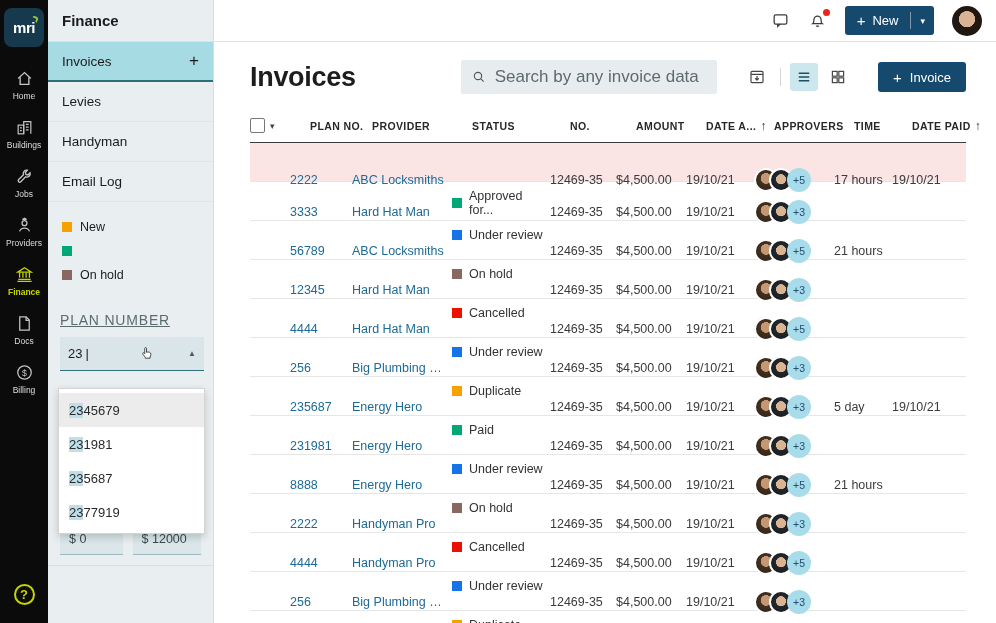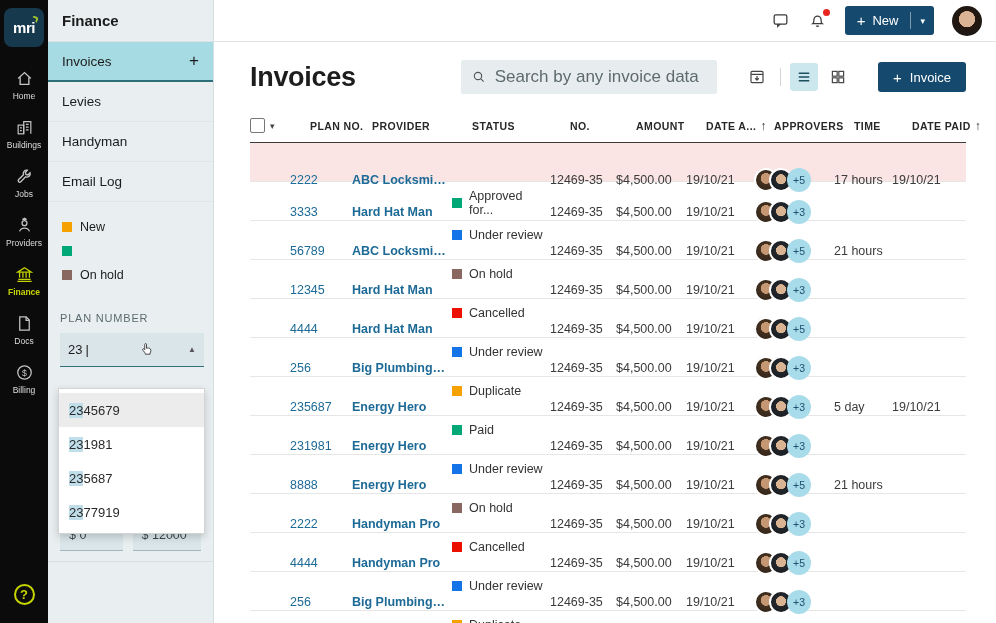--- a/index.html
+++ b/index.html
@@ -23,21 +23,21 @@
   .sidebar { width:166px; background:#e9eff1; flex-shrink:0; position:relative; border-right:1px solid #d7dee0; }
   .sb-title { height:42px; display:flex; align-items:center; padding-left:14px; font-size:15px; font-weight:bold; color:#1c1c1c; border-bottom:1px solid #dde3e5; }
   .sb-nav-item { height:40px; display:flex; align-items:center; justify-content:space-between; padding:0 14px; font-size:13.5px; color:#1c1c1c; border-bottom:1px solid #dee5e7; cursor:pointer; }
   .sb-nav-item.active { background:#a6dbe4; border-bottom:2px solid #2d6f79; }
   .nav-plus { font-size:17px; color:#1c1c1c; font-weight:400; cursor:pointer; }
   .legend { padding:18px 14px 4px; }
   .legend-item { display:flex; align-items:center; gap:8px; font-size:12.5px; color:#1c1c1c; margin-bottom:12px; cursor:pointer; }
   .swatch { width:10px; height:10px; flex-shrink:0; }
   .view-more { padding:2px 14px 14px; font-size:13px; color:#17657d; cursor:pointer; border-bottom:1px solid #d8dfe1; }
   .plan-section { padding:14px 12px 0; }
-  .filter-label { font-size:11px; letter-spacing:.8px; color:#5c6b70; text-transform:uppercase; }
+  .filter-label { font-size:14px; letter-spacing:.8px; color:#5c6b70; text-transform:uppercase;text-decoration:underline; }
   .plan-input { margin-top:9px; width:144px; height:34px; background:#d9e5e9; border-bottom:1px solid #31707a; display:flex; align-items:center; padding:0 8px; font-size:13px; color:#1c1c1c; position:relative; cursor:text; }
   .text-cursor { margin-left:3px; color:#1c1c1c; font-weight:400; }
   .plan-caret { position:absolute; right:8px; top:12px; font-size:8px; color:#555; }
   .hand-cursor { position:absolute; left:80px; top:9px; pointer-events:none; }
   .plan-dropdown { position:absolute; left:10px; top:388px; width:147px; background:#fff; border:1px solid #d4d4d4; box-shadow:0 3px 8px rgba(0,0,0,.18); z-index:6; padding:4px 0; }
   .dd-option { height:34px; display:flex; align-items:center; padding-left:10px; font-size:13px; color:#2a2a2a; cursor:pointer; }
   .dd-option.hovered { background:#ececec; }
   .dd-option .hl { background:#bfdeea; }
   .amount-row { display:flex; gap:10px; margin:152px 12px 0; }
   .amount-box { height:32px; background:#dae6ea; border-bottom:1px solid #9fb7bd; display:flex; align-items:center; padding-left:9px; font-size:12.5px; color:#3a4a4f; cursor:text; }
@@ -77,21 +77,21 @@
   .thead { border-bottom:1.5px solid #3c3c3c; padding-bottom:9px; }
   .th { font-size:10.5px; letter-spacing:.4px; color:#282828; font-weight:bold; text-transform:uppercase; display:flex; align-items:center; gap:4px; white-space:nowrap;margin-left:20px; }
   .sort-arrow { font-size:12px; font-weight:400; }
   .select-cell { display:flex; align-items:center; gap:5px; }
   .cb { width:15px; height:15px; border:1.5px solid #767676; border-radius:2px; background:#fff; cursor:pointer; }
   .cb-caret { font-size:9px; color:#444; cursor:pointer; }
   .tr { height:39px; border-bottom:1px solid #e6e6e6; }
   .tr.hl { background:#fbe4e4; }
   .td { font-size:12.5px; color:#3b3b3b; white-space:nowrap; overflow:hidden; text-overflow:ellipsis; }
   .td.link { color:#1d6a96; cursor:pointer; }
-  .td.provider { font-weight:bold; padding-right:6px; }
+  .td.provider { font-weight:normal; padding-right:6px; }
   .status-cell { display:flex; align-items:center; gap:7px; font-size:12.5px; color:#333;margin-top:46px; }
   .avatars { display:flex; align-items:center; }
   .av { width:24px; height:24px; border-radius:50%; border:2px solid #fff; flex-shrink:0; }
   .av1 { background:radial-gradient(circle at 50% 42%, #c59873 0 34%, #43301f 36%, #2a2017 100%); }
   .av2 { background:radial-gradient(circle at 50% 46%, #d8b493 0 33%, #23272c 35%, #14181c 100%); margin-left:-9px; }
   .av-badge { width:24px; height:24px; border-radius:50%; margin-left:-6px; display:flex; align-items:center; justify-content:center; font-size:10.5px; color:#1d4f6e; flex-shrink:0; cursor:pointer; }
 </style>
 </head>
 <body>
 

